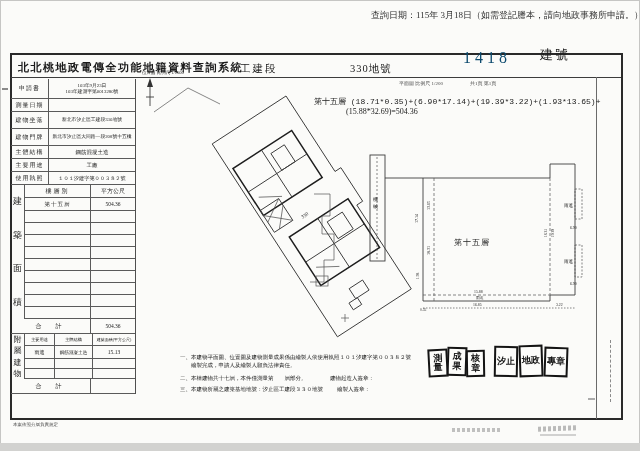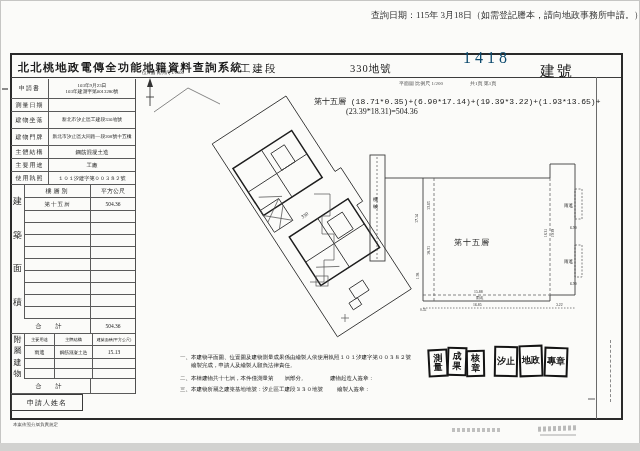--- a/index.html
+++ b/index.html
@@ -52,21 +52,21 @@
   <div class="abs hline" style="left:11px; top:77px; width:610px;"></div>
   <div class="abs vline" style="left:596px; top:77px; height:342px;"></div>
   <div class="abs vdash" style="left:610px; top:340px; height:62px;"></div>
   <div class="abs" style="left:2px; top:88px; width:6px; height:2px; background:#8a8a8a;"></div>
   <div class="abs" style="left:588px; top:398px; width:7px; height:1.5px; background:#777; opacity:.6;"></div>
 
   <div class="abs t" style="left:18px; top:60px; font-size:11px; font-weight:bold; letter-spacing:1.5px;">北北桃地政電傳全功能地籍資料查詢系統</div>
   <div class="abs t" style="left:240px; top:62px; font-size:10.5px; letter-spacing:2px;">工建段</div>
   <div class="abs t" style="left:350px; top:62px; font-size:10.5px; letter-spacing:1px;">330地號</div>
   <div class="abs t" style="left:463px; top:49px; font-size:16px; letter-spacing:4px; color:#0c4a6e;">1418</div>
-  <div class="abs t" style="left:540px; top:62px; font-size:15px; letter-spacing:2px;text-align:right;">建號</div>
+  <div class="abs t" style="left:540px; top:46px; font-size:13px; letter-spacing:2px;text-align:right;">建號</div>
   <div class="abs t" style="left:399px; top:80px; font-size:5px; color:#4a4a4a;">平面圖 比例尺 1/200</div>
   <div class="abs t" style="left:470px; top:80px; font-size:5px; color:#4a4a4a;">共1頁 第1頁</div>
 
   <div class="abs tblwrap" style="left:11px; top:79px; width:125px;">
     <div class="trow" style="height:20px;">
       <div class="cell br lbl" style="width:38px;">申請書</div>
       <div class="cell val" style="flex:1;">
         <div>103年9月23日</div>
         <div>103年建測字第0013280號</div>
       </div>
@@ -188,21 +188,20 @@
             <div class="cell" style="flex:1;"></div>
           </div>
       </div>
     </div>
     <div class="trow" style="height:15px;">
       <div class="cell br" style="width:80px; font-size:6px; letter-spacing:4px;">合　計</div>
       <div class="cell" style="flex:1; font-size:5.5px;"></div>
     </div>
   </div>
 
-  <div class="abs cell" style="left:11px; top:394px; width:72px; height:17px; border:1px solid #3a3a3a; font-size:7px; letter-spacing:1px; display:flex;">申請人姓名</div>
   <div class="abs t" style="left:13px; top:422px; font-size:4.5px; color:#4a4a4a;">本案依照分層負責規定</div>
 
   <svg class="abs" style="left:138px; top:66px;" width="252" height="290" viewBox="0 0 252 290">
     <text x="4" y="8" font-size="4.5">位置圖 比例尺 1/1500</text>
     <g>
       <line x1="12" y1="40" x2="12" y2="16" class="ln"></line>
       <polygon points="9,21 12,12 15,21" fill="#333"></polygon>
       <line x1="8" y1="31" x2="16" y2="31" class="ln"></line>
     </g>
     <polyline points="16,46 50,22 82,38" class="lnt"></polyline>
@@ -232,21 +231,21 @@
     </g>
     <g>
       <path d="M176 128 h16 v22 h-8 v18 h12 v26 h-10 v22 h-14" class="lnt"></path>
       <rect x="178" y="210" width="12" height="10" class="lnt"></rect>
       <line x1="203" y1="252" x2="211" y2="252" class="lnt"></line>
       <line x1="207" y1="248" x2="207" y2="256" class="lnt"></line>
     </g>
   </svg>
 
   <div class="abs t" style="left:314px; top:96px; font-size:8px;font-family:Liberation Mono, monospace;">第十五層 (18.71*0.35)+(6.90*17.14)+(19.39*3.22)+(1.93*13.65)+</div>
-  <div class="abs t" style="left:346px; top:107px; font-size:8px;">(23.39*18.31)=504.36</div>
+  <div class="abs t" style="left:346px; top:107px; font-size:8px;">(15.88*32.69)=504.36</div>
 
   <svg class="abs" style="left:366px; top:105px;" width="232" height="212" viewBox="0 0 232 212">
     <g>
       <rect x="4" y="50" width="15" height="106" class="ln"></rect>
       <line x1="11" y1="52" x2="11" y2="154" class="lnt" stroke-dasharray="2 2"></line>
       <text font-size="5">
         <tspan x="7" y="96">機</tspan>
         <tspan x="7" y="103">械</tspan>
       </text>
     </g>

